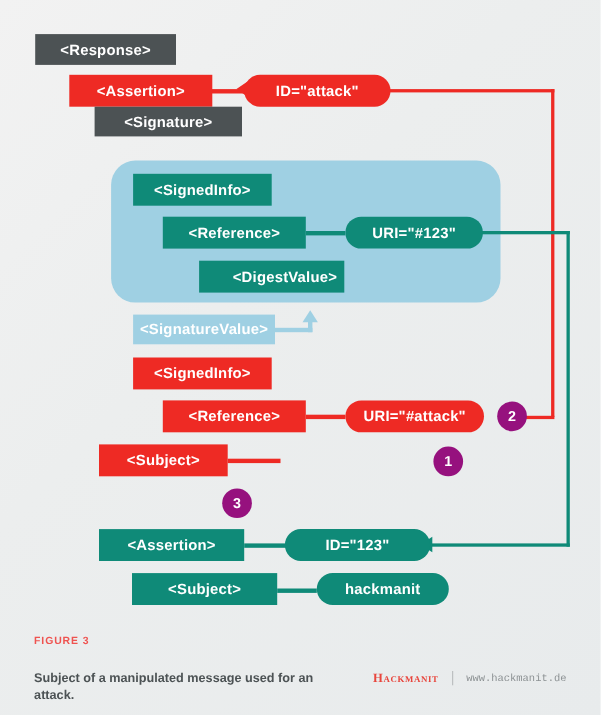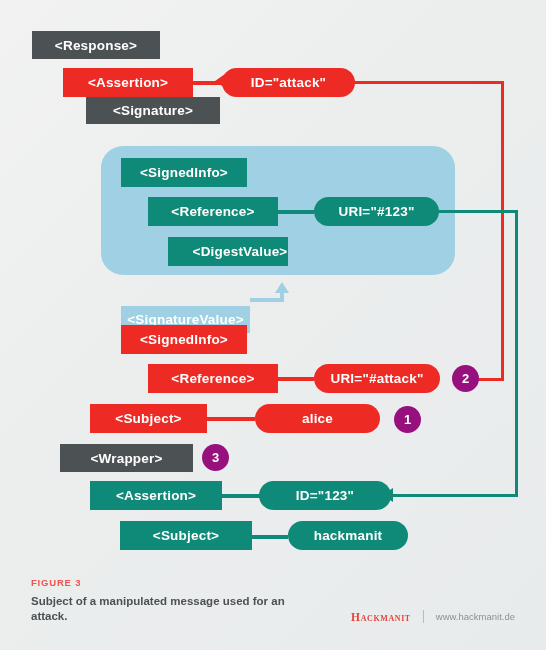--- a/index.html
+++ b/index.html
@@ -17,21 +17,21 @@
     color:#ffffff;
     font-weight:bold;
     font-size:13.5px;
     letter-spacing:.2px;
     white-space:nowrap;
     box-sizing:border-box;
   }
   .gray{background:#4c5254;}
   .red{background:#ee2a24;}
   .teal{background:#0f8a78;}
-  .lightblue{background:#9fd0e3;margin-top:20px;}
+  .lightblue{background:#9fd0e3;}
   .pill-teal{background:#0f8a78;border-radius:16px;}
   .pill-red{background:#ee2a24;border-radius:16px;}
 
   
   #sig-container{
     position:absolute;
     background:#9fd0e3;
     border-radius:22px;
   }
 
@@ -59,36 +59,36 @@
   .arrow-up{
     position:absolute;width:0;height:0;
     border-left:7px solid transparent;
     border-right:7px solid transparent;
   }
 
   
   #caption{position:absolute;left:31px;top:577px;}
   #fig-label{
     color:#ef5350;font-size:9.5px;font-weight:bold;
-    letter-spacing:.8px;margin-bottom:6px;
+    letter-spacing:.8px;margin-bottom:22px;
   }
   #fig-text{
     color:#4c5254;font-size:11.5px;font-weight:bold;line-height:15px;
     max-width:260px;
   }
   #brand{
     position:absolute;right:31px;top:610px;
     display:flex;align-items:center;gap:12px;
   }
   #brand-name{
     color:#e8453c;font-family:"Liberation Serif",serif;
     font-size:11.5px;font-variant:small-caps;letter-spacing:.6px;font-weight:bold;
   }
   #brand-div{width:1px;height:13px;background:#b8bcbd;}
-  #brand-url{color:#8c9193;font-size:9.5px;}
+  #brand-url{color:#8c9193;font-size:9.5px;font-family:Liberation Mono, monospace;}
 </style>
 </head>
 <body>
 
 <div id="stage">
 
   <div id="sig-container" style="left:101px;top:146px;width:354px;height:129px;"></div>
 
   <div class="line line-red" style="left:192px;top:81px;width:32px;height:4px;"></div>
 
@@ -123,35 +123,33 @@
   <div class="node pill-red" style="left:222px;top:68px;width:133px;height:29px;">ID="attack"</div>
 
   <div class="node gray" style="left:86px;top:97px;width:134px;height:27px;">&lt;Signature&gt;</div>
 
   <div class="node teal" style="left:121px;top:158px;width:126px;height:29px;">&lt;SignedInfo&gt;</div>
 
   <div class="node teal" style="left:148px;top:197px;width:130px;height:29px;">&lt;Reference&gt;</div>
 
   <div class="node pill-teal" style="left:314px;top:197px;width:125px;height:29px;">URI="#123"</div>
 
-  <div class="node teal" style="left:168px;top:237px;width:120px;height:29px;padding-left:24px;">&lt;DigestValue&gt;</div>
+  <div class="node teal" style="left:181px;top:237px;width:132px;height:29px;padding-left:24px;">&lt;DigestValue&gt;</div>
 
   <div class="node lightblue" style="left:121px;top:286px;width:129px;height:27px;font-weight:bold;">&lt;SignatureValue&gt;</div>
 
   <div class="node red" style="left:121px;top:325px;width:126px;height:29px;">&lt;SignedInfo&gt;</div>
 
   <div class="node red" style="left:148px;top:364px;width:130px;height:29px;">&lt;Reference&gt;</div>
 
   <div class="node pill-red" style="left:314px;top:364px;width:126px;height:29px;">URI="#attack"</div>
 
   <div class="node red" style="left:90px;top:404px;width:117px;height:29px;">&lt;Subject&gt;</div>
 
-  <div class="node pill-red" style="left:255px;top:404px;width:125px;height:29px;">alice</div>
 
-  <div class="node gray" style="left:60px;top:444px;width:133px;height:28px;">&lt;Wrapper&gt;</div>
 
   <div class="node teal" style="left:90px;top:481px;width:132px;height:29px;">&lt;Assertion&gt;</div>
 
   <div class="node pill-teal" style="left:259px;top:481px;width:132px;height:29px;">ID="123"</div>
 
   <div class="node teal" style="left:120px;top:521px;width:132px;height:29px;">&lt;Subject&gt;</div>
 
   <div class="node pill-teal" style="left:288px;top:521px;width:120px;height:29px;">hackmanit</div>
 
   <div class="badge" style="left:394px;top:406px;">1</div>

